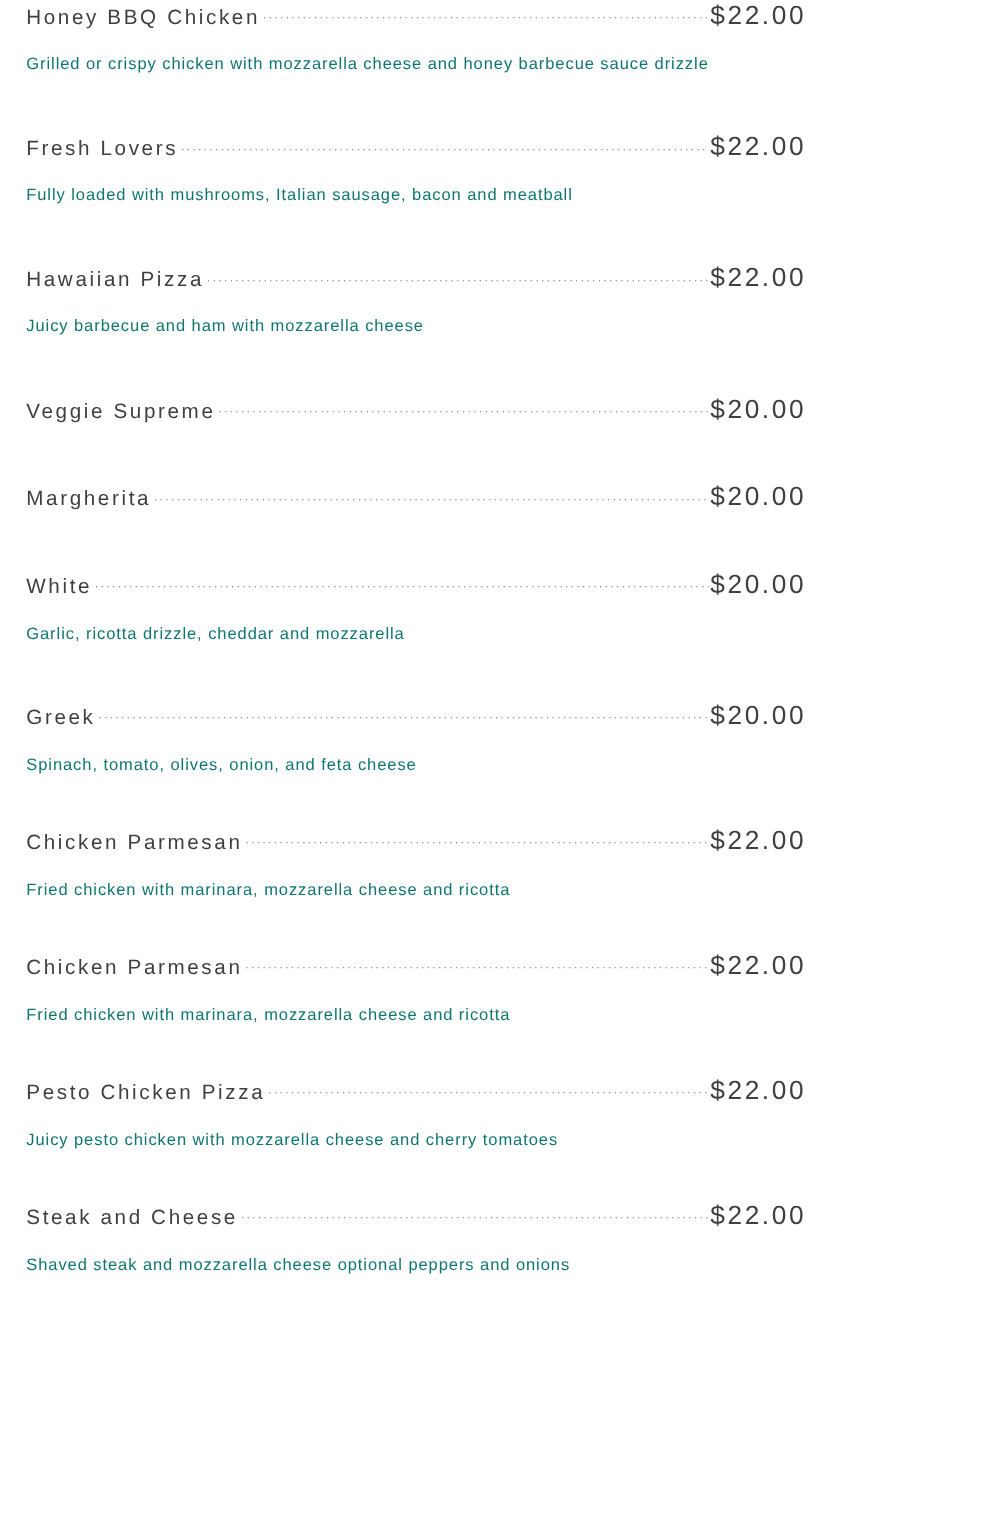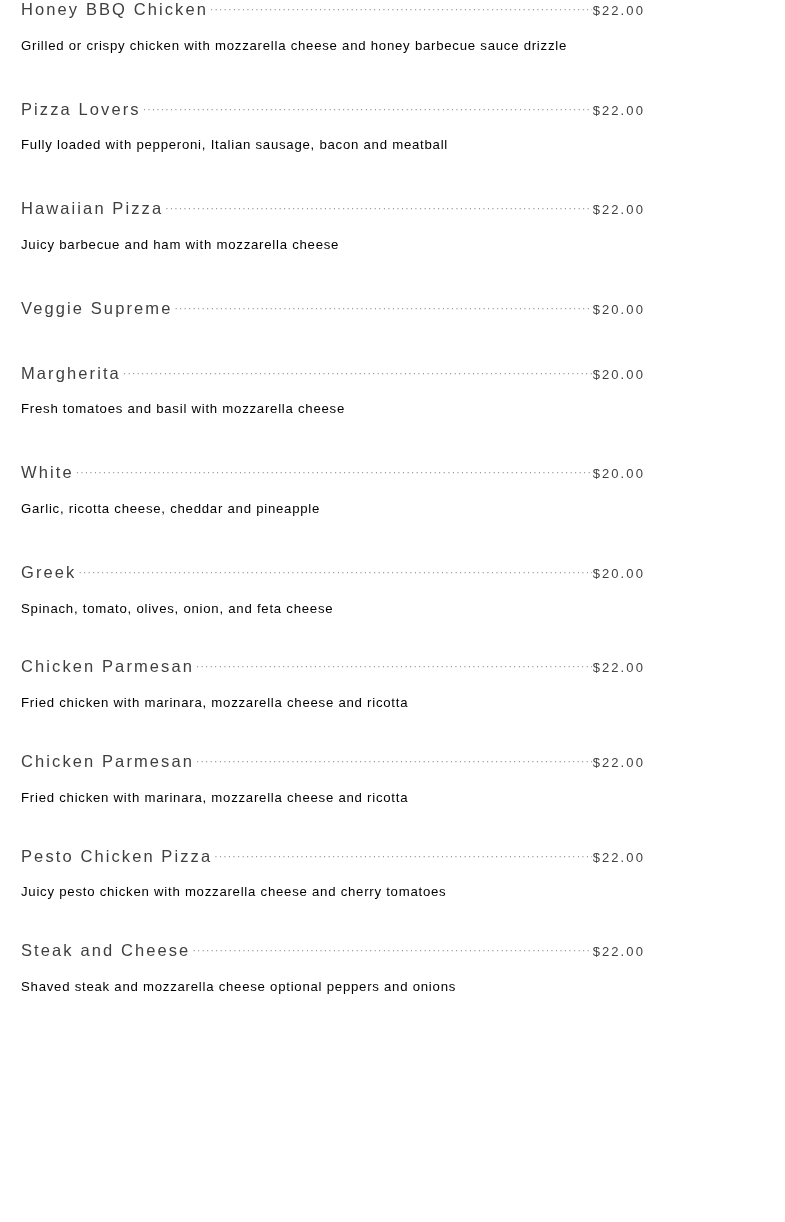--- a/index.html
+++ b/index.html
@@ -41,30 +41,30 @@
     overflow: hidden;
     white-space: nowrap;
     font-size: 10px;
     letter-spacing: 1.2px;
     color: #8d8d8d;
     position: relative;
     top: -2px;
     margin: 0 1px 0 2px;
   }
   .item-price {
-    font-size: 13px;
+    font-size: 21px;
     letter-spacing: 2.1px;
     color: #3f3f3f;
     flex: 0 0 auto;
     line-height: 1.2;
   }
   .item-desc {
     font-size: 13.2px;
     letter-spacing: 0.75px;
-    color: #000000;
+    color: #0f766e;
     margin-top: 17px;
     line-height: 1.35;
   }
   .spacer-lg { height: 45px; }
   .spacer-md { height: 40px; }
 </style>
 </head>
 <body>
 
 <div class="menu">
@@ -74,25 +74,25 @@
       <span class="item-name">Honey BBQ Chicken</span>
       <span class="dots">······························································································································································································································</span>
       <span class="item-price">$22.00</span>
     </div>
     <div class="item-desc">Grilled or crispy chicken with mozzarella cheese and honey barbecue sauce drizzle</div>
   </div>
   <div class="spacer-lg"></div>
 
   <div class="menu-item">
     <div class="item-row">
-      <span class="item-name">Pizza Lovers</span>
+      <span class="item-name">Fresh Lovers</span>
       <span class="dots">······························································································································································································································</span>
       <span class="item-price">$22.00</span>
     </div>
-    <div class="item-desc">Fully loaded with pepperoni, Italian sausage, bacon and meatball</div>
+    <div class="item-desc">Fully loaded with mushrooms, Italian sausage, bacon and meatball</div>
   </div>
   <div class="spacer-lg"></div>
 
   <div class="menu-item">
     <div class="item-row">
       <span class="item-name">Hawaiian Pizza</span>
       <span class="dots">······························································································································································································································</span>
       <span class="item-price">$22.00</span>
     </div>
     <div class="item-desc">Juicy barbecue and ham with mozzarella cheese</div>
@@ -107,31 +107,30 @@
     </div>
   </div>
   <div class="spacer-lg"></div>
 
   <div class="menu-item">
     <div class="item-row">
       <span class="item-name">Margherita</span>
       <span class="dots">······························································································································································································································</span>
       <span class="item-price">$20.00</span>
     </div>
-    <div class="item-desc">Fresh tomatoes and basil with mozzarella cheese</div>
   </div>
   <div class="spacer-lg"></div>
 
   <div class="menu-item">
     <div class="item-row">
       <span class="item-name">White</span>
       <span class="dots">······························································································································································································································</span>
       <span class="item-price">$20.00</span>
     </div>
-    <div class="item-desc">Garlic, ricotta cheese, cheddar and pineapple</div>
+    <div class="item-desc">Garlic, ricotta drizzle, cheddar and mozzarella</div>
   </div>
   <div class="spacer-lg"></div>
 
   <div class="menu-item">
     <div class="item-row">
       <span class="item-name">Greek</span>
       <span class="dots">······························································································································································································································</span>
       <span class="item-price">$20.00</span>
     </div>
     <div class="item-desc">Spinach, tomato, olives, onion, and feta cheese</div>

